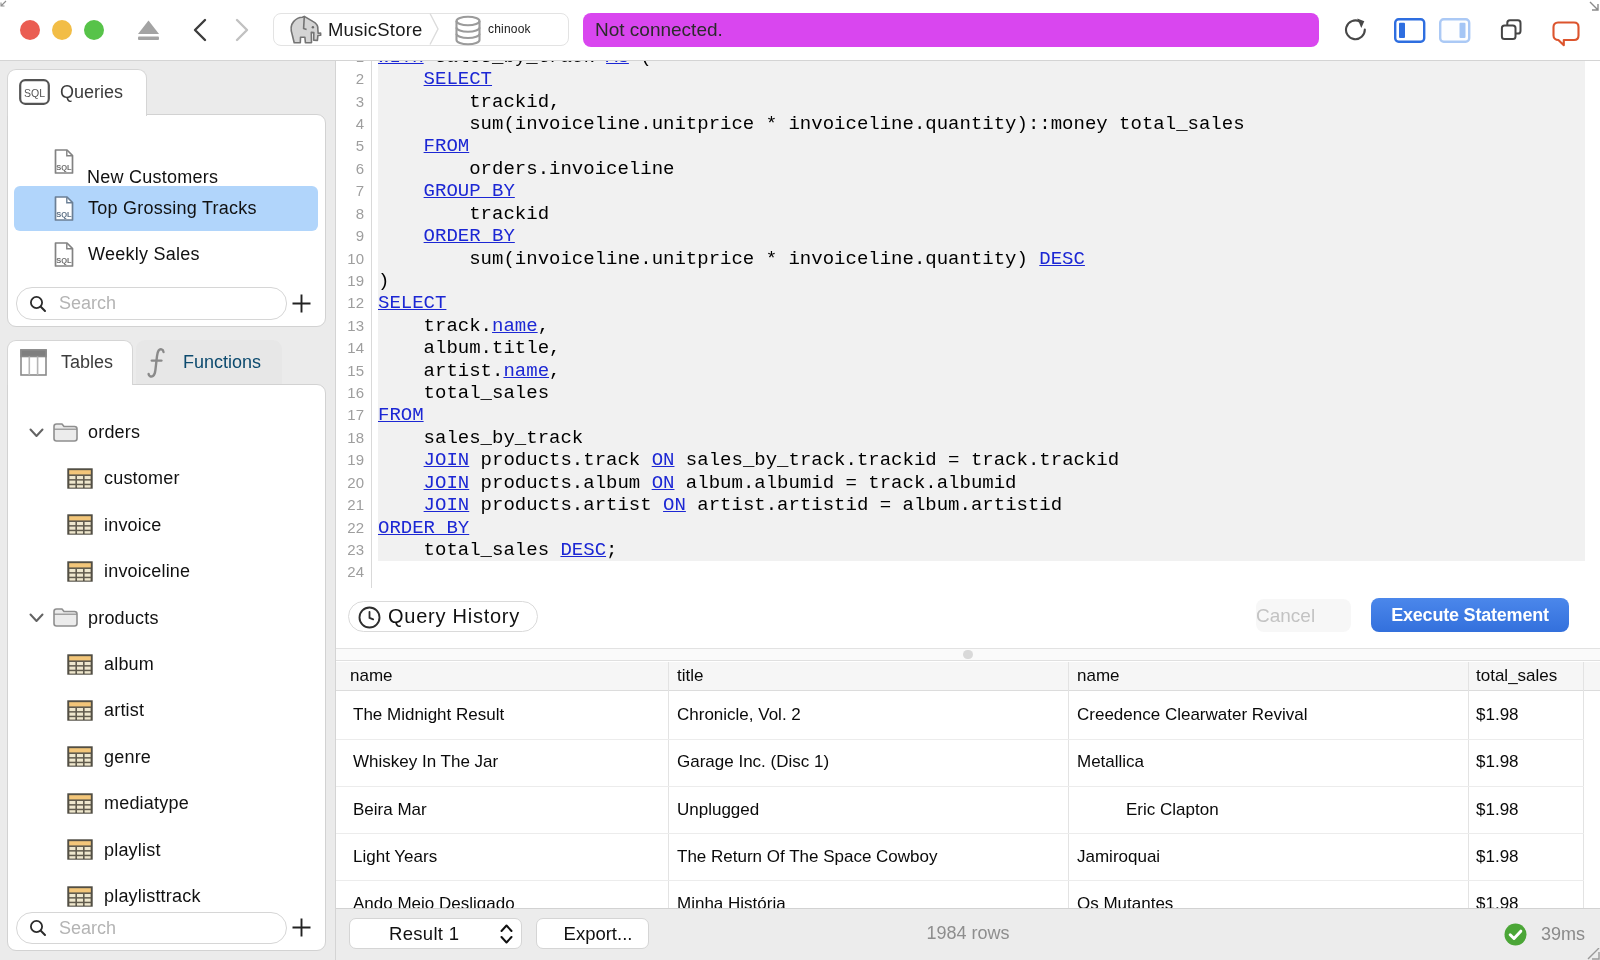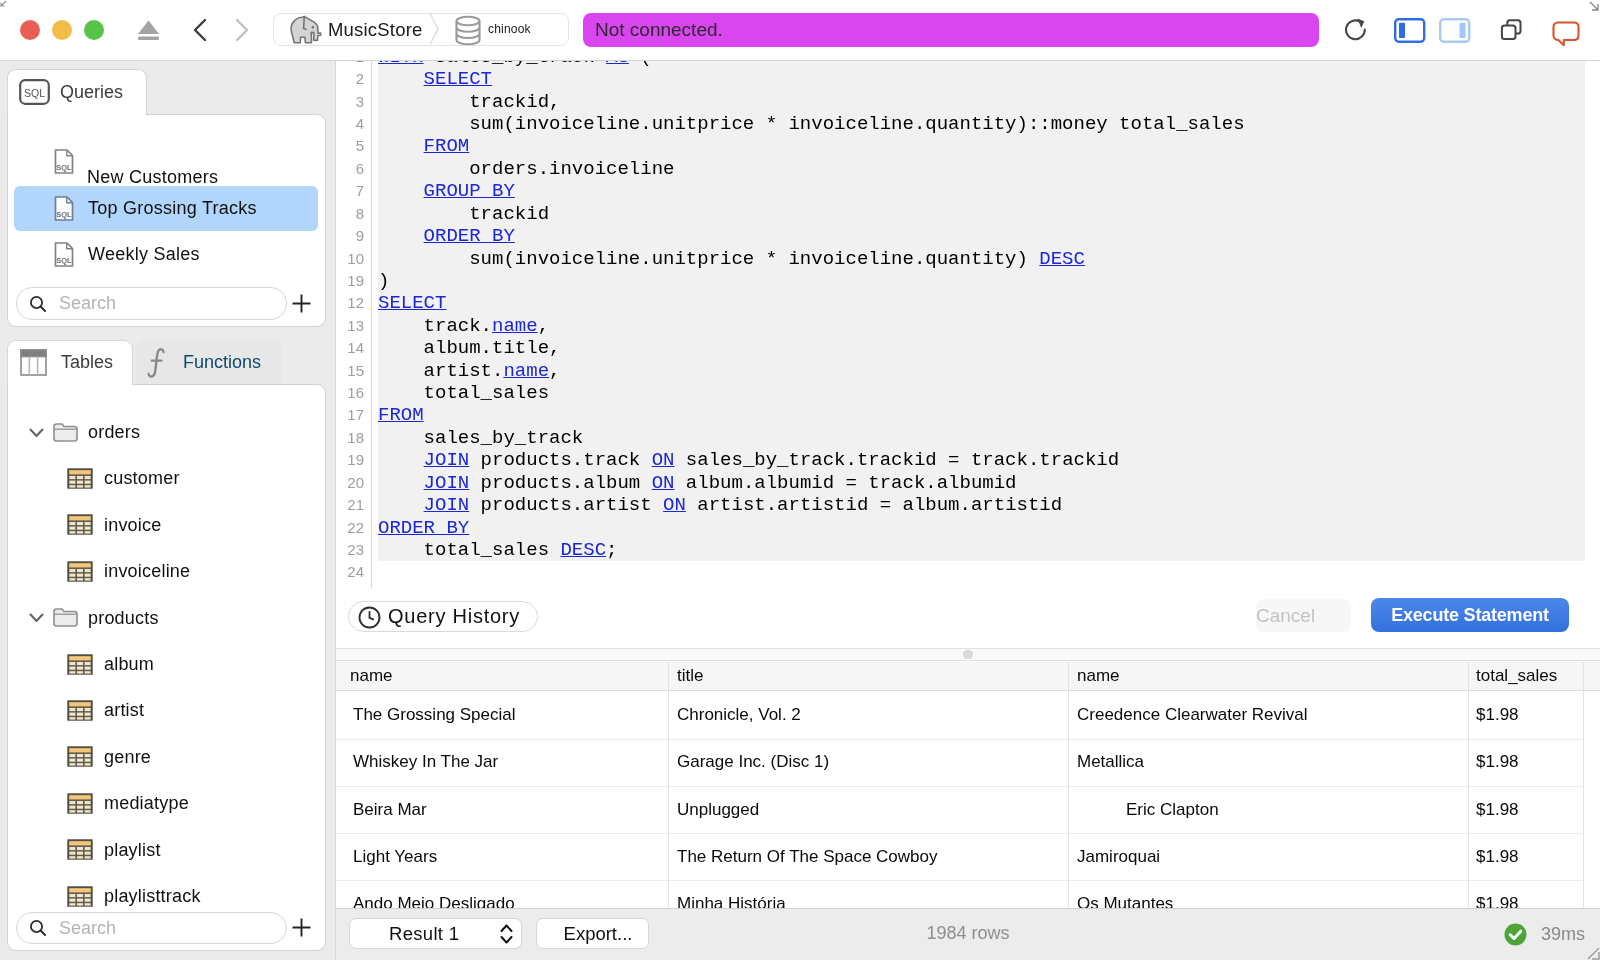--- a/index.html
+++ b/index.html
@@ -359,21 +359,21 @@
 
 <div class="abs thead"></div>
 <div class="abs th" style="left:350px;line-height:20px;">name</div>
 <div class="abs th" style="left:677px;line-height:20px;">title</div>
 <div class="abs th" style="left:1077px;line-height:20px;">name</div>
 <div class="abs th" style="left:1476px;line-height:20px;">total_sales</div>
 <div class="abs colsep" style="left:668px;"></div>
 <div class="abs colsep" style="left:1068px;"></div>
 <div class="abs colsep" style="left:1468px;"></div>
 <div class="abs colsep" style="left:1583px;"></div>
-<div class="abs cell" style="left:353px;top:704.9px;line-height:20px;">The Grossing Special</div>
+<div class="abs cell" style="left:353px;top:704.9px;line-height:20px;">The Midnight Result</div>
 <div class="abs cell" style="left:677px;top:704.9px;line-height:20px;">Chronicle, Vol. 2</div>
 <div class="abs cell" style="left:1077px;top:704.9px;line-height:20px;">Creedence Clearwater Revival</div>
 <div class="abs cell" style="left:1476px;top:704.9px;line-height:20px;">$1.98</div>
 <div class="abs rowsep" style="top:738.5px;"></div>
 <div class="abs cell" style="left:353px;top:752.1px;line-height:20px;">Whiskey In The Jar</div>
 <div class="abs cell" style="left:677px;top:752.1px;line-height:20px;">Garage Inc. (Disc 1)</div>
 <div class="abs cell" style="left:1077px;top:752.1px;line-height:20px;">Metallica</div>
 <div class="abs cell" style="left:1476px;top:752.1px;line-height:20px;">$1.98</div>
 <div class="abs rowsep" style="top:785.8px;"></div>
 <div class="abs cell" style="left:353px;top:799.5px;line-height:20px;">Beira Mar</div>

